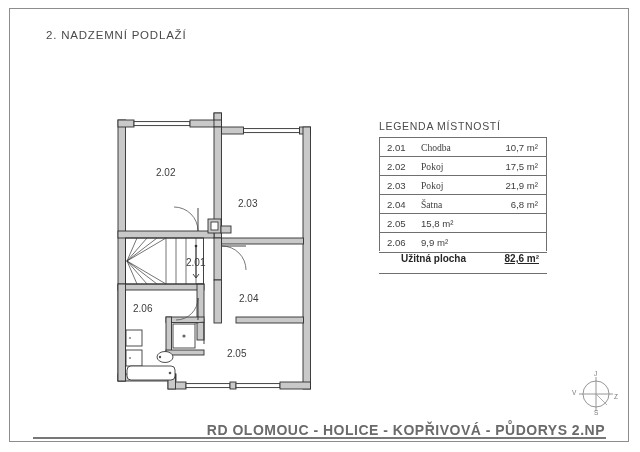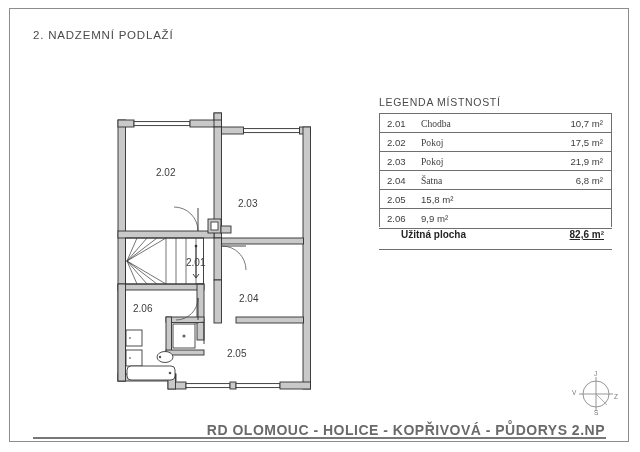--- a/index.html
+++ b/index.html
@@ -24,33 +24,33 @@
     left: 9px;
     top: 8px;
     width: 620px;
     height: 434px;
     border: 1px solid #8d8d8d;
     box-sizing: border-box;
   }
   
   #title {
     position: absolute;
-    left: 33px;
+    left: 46px;
     top: 29px;
     font-size: 11.5px;
     letter-spacing: 0.8px;
     color: #4a4a4a;
     white-space: nowrap;
   }
   
   #legend {
     position: absolute;
     left: 379px;
-    top: 96px;
-    width: 233px;
+    top: 120px;
+    width: 168px;
   }
   #legend-title {
     font-size: 10.5px;
     letter-spacing: 0.7px;
     color: #4b4b4b;
     margin-bottom: 5px;
     white-space: nowrap;
   }
   .legend-row {
     position: relative;

